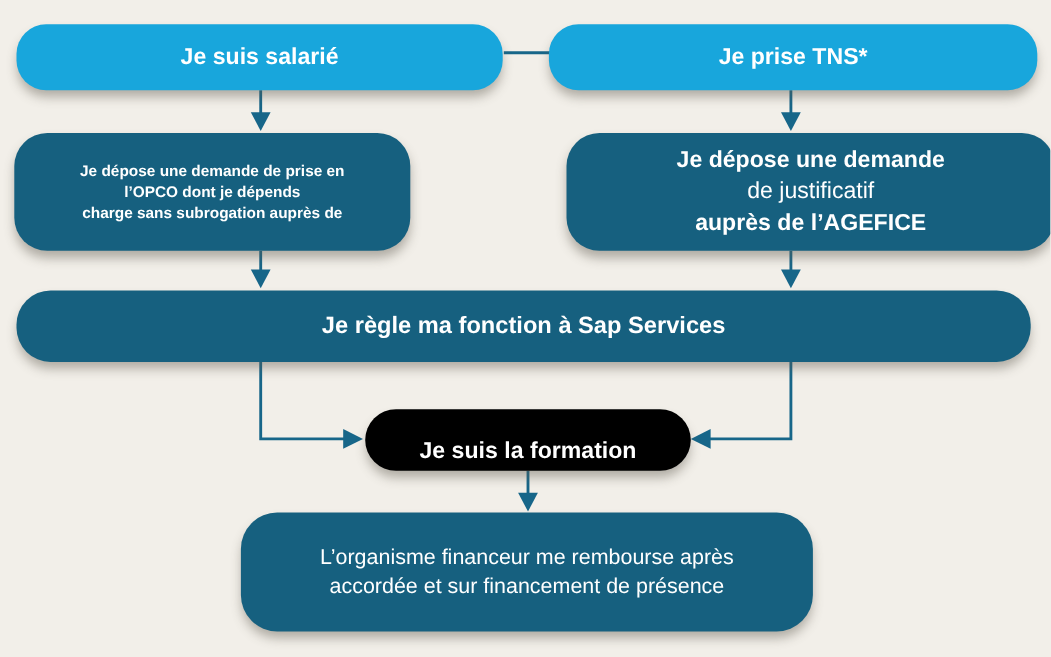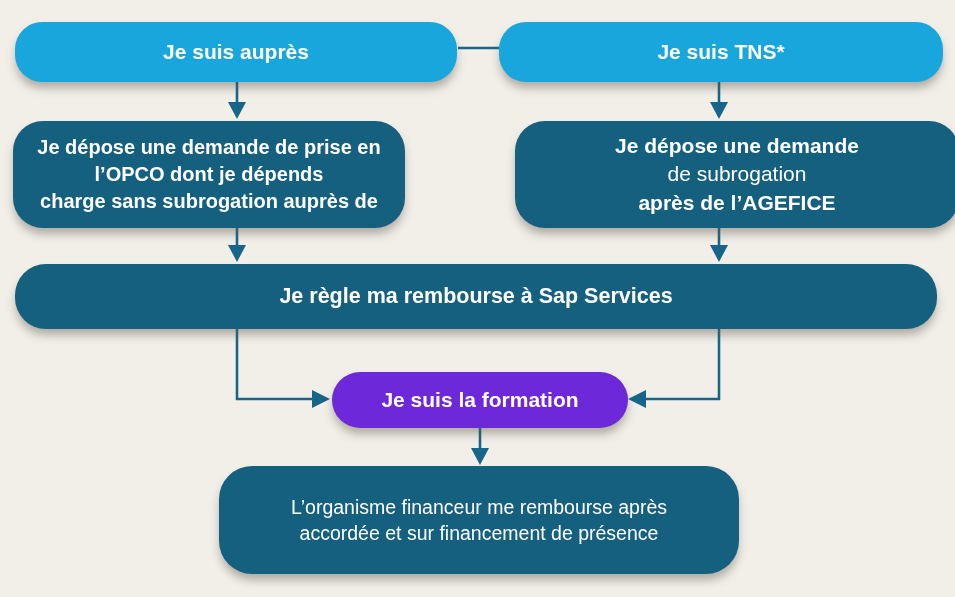--- a/index.html
+++ b/index.html
@@ -38,28 +38,28 @@
     justify-content: center;
     color: #ffffff;
     font-weight: bold;
     text-align: center;
     box-shadow: 0 7px 10px -1px rgba(94, 88, 78, 0.45);
     box-sizing: border-box;
     padding: 4px 10px;
   }
   .blue { background: #18a6dc; }
   .teal { background: #16607f; }
-  .pink { background: #6d28d9; }
+  .pink { background: #000000; justify-content: flex-end; }
 
   .node .ln { line-height: 1.34; }
   .node .rg { font-weight: 400; }
 
   #node-salarie   { left: 15px;  top: 22px;  width: 442px; height: 60px;  border-radius: 27px; font-size: 21px; }
   #node-tns       { left: 499px; top: 22px;  width: 444px; height: 60px;  border-radius: 27px; font-size: 21px; }
-  #node-opco      { left: 13px;  top: 121px; width: 392px; height: 107px; border-radius: 30px; font-size: 20px; }
+  #node-opco      { left: 13px;  top: 121px; width: 360px; height: 107px; border-radius: 30px; font-size: 14px; }
   #node-agefice   { left: 499px; top: 121px; width: 444px; height: 107px; border-radius: 30px; font-size: 21px; margin-left: 16px; }
   #node-regle     { left: 15px;  top: 264px; width: 922px; height: 65px;  border-radius: 31px; font-size: 21.5px; }
   #node-formation { left: 332px; top: 372px; width: 296px; height: 56px;  border-radius: 28px; font-size: 21px; }
   #node-rembourse { left: 219px; top: 466px; width: 520px; height: 108px; border-radius: 33px; font-size: 19.5px; }
   #node-rembourse .ln { white-space: nowrap; }
 </style>
 </head>
 <body>
 
 <div class="canvas">
@@ -92,41 +92,41 @@
       <path d="M719 329 V399 H645"></path>
       <polygon points="646,390 646,408 628,399"></polygon>
     </g>
     <g>
       <path d="M480 428 V450"></path>
       <polygon points="471,448 489,448 480,465"></polygon>
     </g>
   </svg>
 
   <div class="node blue" id="node-salarie">
-    <span class="ln">Je suis auprès</span>
+    <span class="ln">Je suis salarié</span>
   </div>
 
   <div class="node blue" id="node-tns">
-    <span class="ln">Je suis TNS*</span>
+    <span class="ln">Je prise TNS*</span>
   </div>
 
   <div class="node teal" id="node-opco">
     <div class="ln">Je dépose une demande de prise en</div>
     <div class="ln">l’OPCO dont je dépends</div>
     <div class="ln">charge sans subrogation auprès de</div>
   </div>
 
   <div class="node teal" id="node-agefice">
     <div class="ln">Je dépose une demande</div>
-    <div class="ln rg">de subrogation</div>
-    <div class="ln">après de l’AGEFICE</div>
+    <div class="ln rg">de justificatif</div>
+    <div class="ln">auprès de l’AGEFICE</div>
   </div>
 
   <div class="node teal" id="node-regle">
-    <span class="ln">Je règle ma rembourse à Sap Services</span>
+    <span class="ln">Je règle ma fonction à Sap Services</span>
   </div>
 
   <div class="node pink" id="node-formation">
     <span class="ln">Je suis la formation</span>
   </div>
 
   <div class="node teal" id="node-rembourse">
     <div class="ln rg">L’organisme financeur me rembourse après</div>
     <div class="ln rg">accordée et sur financement de présence</div>
   </div>

